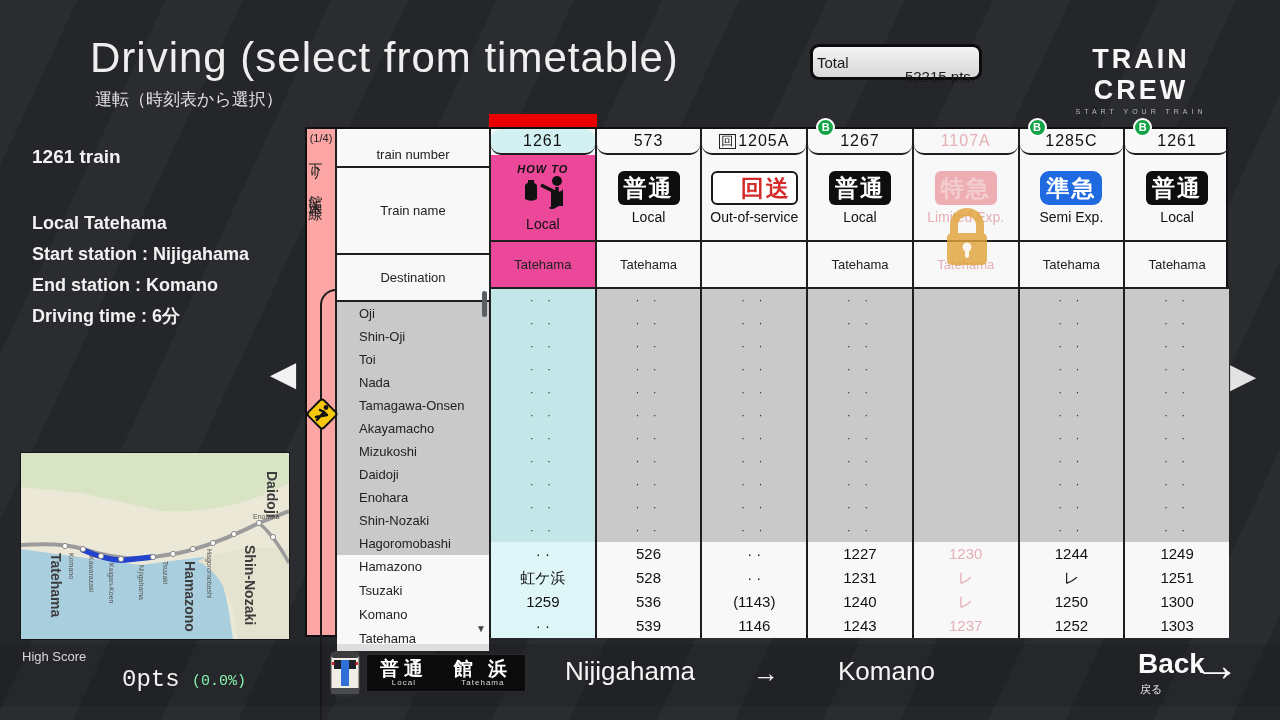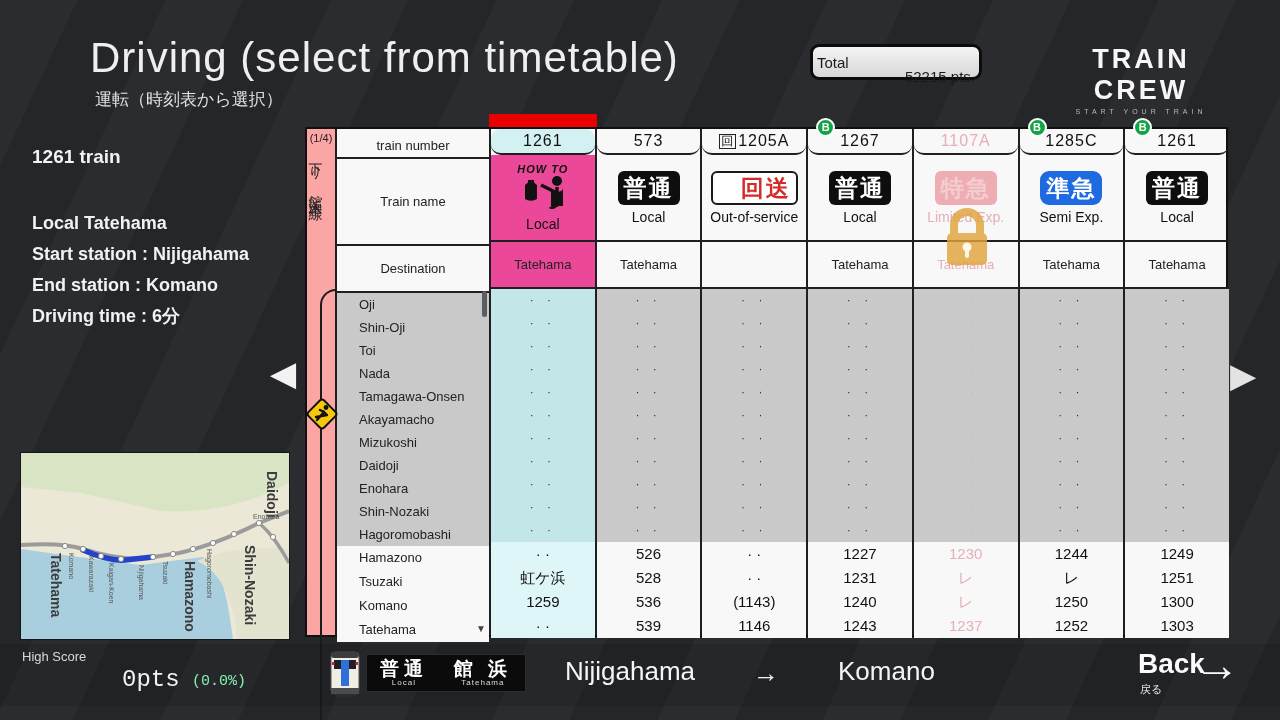--- a/index.html
+++ b/index.html
@@ -26,21 +26,21 @@
   
   #info { left:32px; top:146px; width:260px; color:#f2f2f2; }
   #info .train { font-size:19px; font-weight:bold; margin-bottom:40px; }
   #info .line { font-size:18px; font-weight:bold; line-height:31px; }
 
   
   #table { left:305px; top:127px; width:923px; height:510px; background:#f8f8f8; border:2px solid #101010; }
   #strip { left:0; top:0; width:30px; height:100%; background:#fca5a5; border-right:2px solid #1f1f1f; text-align:center; }
   #strip .page { font-size:11px; color:#222; margin-top:3px; }
   #strip .vtx { writing-mode:vertical-rl; text-orientation:upright; font-size:14px; color:#222; margin-top:8px; letter-spacing:4px; }
-  #station-col { left:30px; top:4px; width:152px; height:100%; }
+  #station-col { left:30px; top:13px; width:152px; height:100%; }
   .r-num { height:26px; border-bottom:2px solid #1f1f1f; display:flex; align-items:center; justify-content:center; font-size:13px; color:#222; }
   .r-name { height:87px; border-bottom:2px solid #1f1f1f; display:flex; flex-direction:column; align-items:center; justify-content:center; font-size:13px; color:#222; }
   .r-dest { height:47px; border-bottom:2px solid #1f1f1f; display:flex; align-items:center; justify-content:center; font-size:13px; color:#222; }
   .r-gray { height:253px; background:#c9c9c9; }
   .r-white { height:96px; background:#f8f8f8; }
   .s-name { height:23px; line-height:23px; padding-left:22px; font-size:13px; color:#222; }
   .s-name.w { height:24px; line-height:24px; }
   .t-col { position:absolute; top:0; height:100%; border-left:2px solid #1f1f1f; }
   .t-col .r-num { font-size:16px; letter-spacing:1px; color:#111;border-radius:10px; }
   .dotrow { height:23px; line-height:23px; text-align:center; font-size:12px; letter-spacing:5px; color:#333; }

